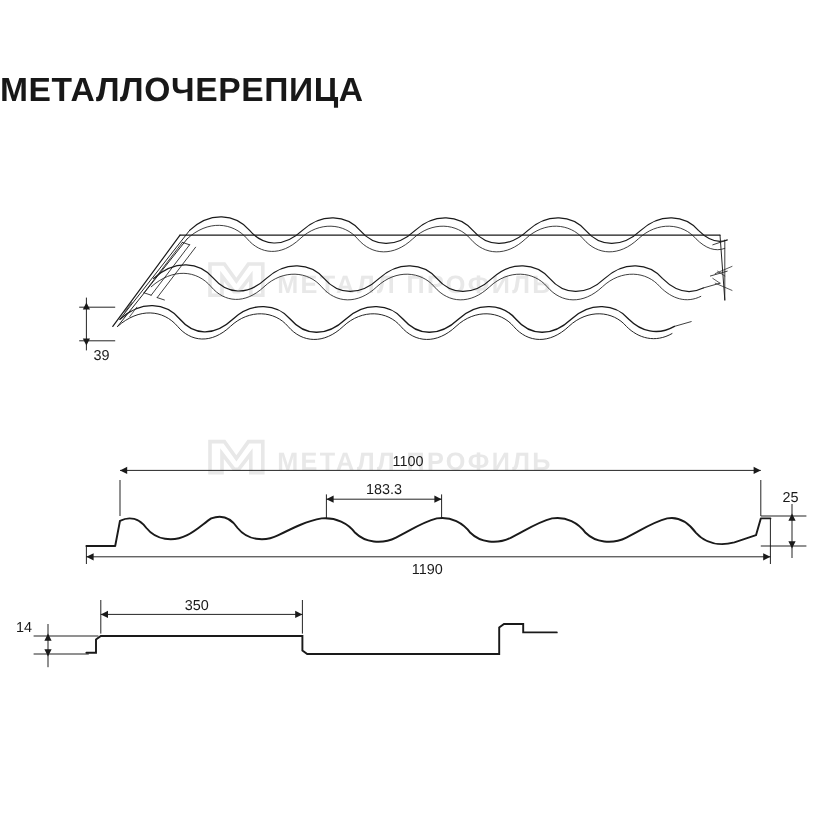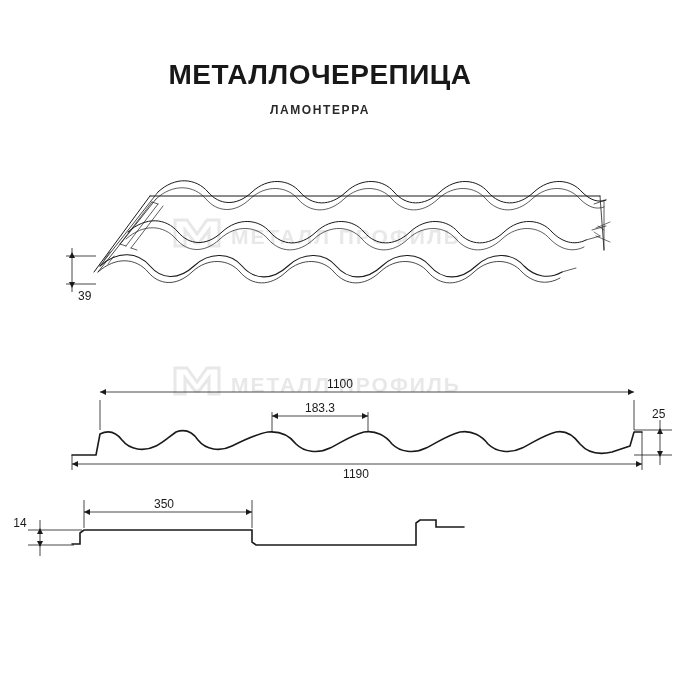--- a/index.html
+++ b/index.html
@@ -19,21 +19,20 @@
     position: absolute;
     left: 0; top: 0;
     width: 700px;
     height: 700px;
   }
   .title-block {
     position: absolute;
     left: 0;
     top: 60px;
     width: 640px;
-    text-align: center;
   }
   .title {
     font-size: 28px;
     font-weight: bold;
     letter-spacing: 0.5px;
     color: #181818;
     line-height: 1.1;
     margin: 0;
   }
   .subtitle {
@@ -63,21 +62,20 @@
     letter-spacing: 2px;
   }
 </style>
 </head>
 <body>
 
 <div class="page">
 
   <div class="title-block">
     <div class="title">МЕТАЛЛОЧЕРЕПИЦА</div>
-    <div class="subtitle">ЛАМОНТЕРРА</div>
   </div>
 
   <svg class="drawing" viewBox="0 0 700 700">
 
     <g opacity="1">
       <g transform="translate(175,230)">
 
         <path d="M0,16 L0,-10 L12,-10 L22,4 L32,-10 L44,-10 L44,16 L34,16 L34,0 L24,13 L20,13 L10,0 L10,16 Z" fill="none" stroke="#e8e8e8" stroke-width="3"></path>
         <text class="wm-text" x="56" y="14">МЕТАЛЛ ПРОФИЛЬ</text>
       </g>

